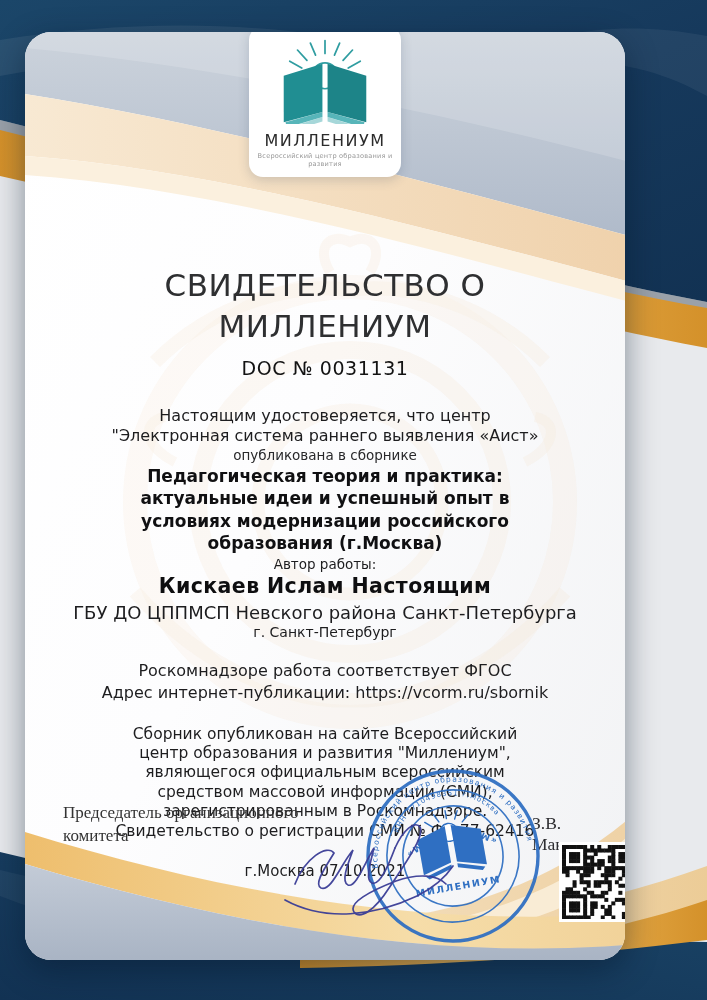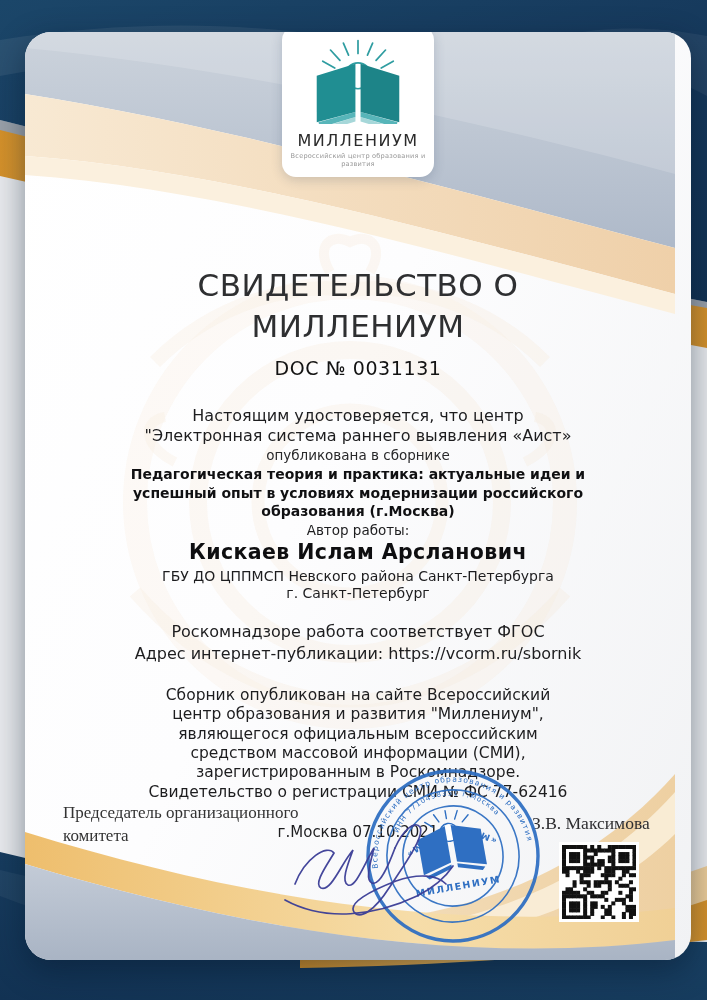--- a/index.html
+++ b/index.html
@@ -4,21 +4,21 @@
 <style>
   html,body{margin:0;padding:0;}
   body{
     width:707px;height:1000px;position:relative;overflow:hidden;
     background:#e8eaed;
     font-family:"DejaVu Sans",sans-serif;
   }
   .bg-art{position:absolute;inset:0;z-index:0;}
   
   .card{
-    position:absolute;left:25px;top:32px;width:666px;height:928px;
+    position:absolute;left:25px;top:32px;width:600px;height:928px;
     border-radius:26px;overflow:hidden;z-index:2;
     background:linear-gradient(115deg,#ffffff 0%,#fdfdfe 45%,#f1f2f4 100%);
     box-shadow:0 10px 32px rgba(5,20,40,.45);
   }
   .card-decor{position:absolute;inset:0;z-index:1;}
   
   .logo-box{
     position:absolute;left:50%;top:-6px;transform:translateX(-50%);
     width:140px;z-index:6;background:#fff;border-radius:14px;
     padding:12px 6px 9px;text-align:center;
@@ -26,24 +26,24 @@
   }
   .logo-name{font-size:16px;letter-spacing:1.5px;color:#2b2b2b;margin-top:3px;}
   .logo-tagline{font-size:6.6px;color:#989898;margin-top:2px;letter-spacing:.2px;}
   
   .content{position:relative;z-index:5;text-align:center;padding-top:233px;color:#1d1d1f;}
   .title{font-size:31px;line-height:1.32;color:#2e2f31;letter-spacing:.5px;}
   .doc{margin-top:10px;font-size:19px;font-weight:normal;color:#131313;letter-spacing:.6px;}
   .p-intro{margin-top:27px;font-size:16px;line-height:1.22;}
   .work{font-size:16px;margin-top:1px;}
   .pub-in{font-size:13.5px;margin-top:2px;color:#29292b;}
-  .collection{font-weight:bold;font-size:14px;width:462px;margin:2px auto 0;line-height:1.3;color:#101012;}
+  .collection{font-weight:bold;font-size:17px;width:462px;margin:2px auto 0;line-height:1.3;color:#101012;}
   .author-label{font-size:13.5px;margin-top:2px;}
   .author-name{font-size:20.5px;font-weight:bold;letter-spacing:.4px;margin-top:2px;color:#0e0e10;}
-  .org{font-size:14px;margin-top:4px;}
+  .org{font-size:18px;margin-top:4px;}
   .city{font-size:14px;margin-top:1px;}
   .fgos{font-size:16px;margin-top:21px;}
   .url{font-size:16px;margin-top:3px;text-align:center;}
   .smi{font-size:15.5px;width:424px;margin:23px auto 0;line-height:1.25;}
   .date{font-size:15px;margin-top:21px;}
   
   .signer-role{
     position:absolute;left:38px;top:770px;width:260px;z-index:5;
     font-family:Liberation Serif, serif;font-size:17px;line-height:1.35;color:#333;text-align:left;
   }
@@ -176,21 +176,21 @@
       <div>СВИДЕТЕЛЬСТВО О</div>
       <div>МИЛЛЕНИУМ</div>
     </div>
     <div class="doc">DOC № 0031131</div>
 
     <div class="p-intro">Настоящим удостоверяется, что центр</div>
     <div class="work">"Электронная система раннего выявления «Аист»</div>
     <div class="pub-in">опубликована в сборнике</div>
     <div class="collection">Педагогическая теория и практика: актуальные идеи и успешный опыт в условиях модернизации российского образования (г.Москва)</div>
     <div class="author-label">Автор работы:</div>
-    <div class="author-name">Кискаев Ислам Арсланович</div>
+    <div class="author-name">Кискаев Ислам Настоящим</div>
     <div class="org">ГБУ ДО ЦППМСП Невского района Санкт-Петербурга</div>
     <div class="city">г. Санкт-Петербург</div>
     <div class="fgos">Роскомнадзоре работа соответствует ФГОС</div>
     <div class="url">Адрес интернет-публикации: https://vcorm.ru/sbornik</div>
     <div class="smi">Сборник опубликован на сайте Всероссийский центр образования и развития "Миллениум", являющегося официальным всероссийским средством массовой информации (СМИ), зарегистрированным в Роскомнадзоре. Свидетельство о регистрации СМИ № ФС 77-62416</div>
     <div class="date">г.Москва 07.10.2021</div>
   </div>
 
   <div class="signer-role">Председатель организационного комитета</div>
 

